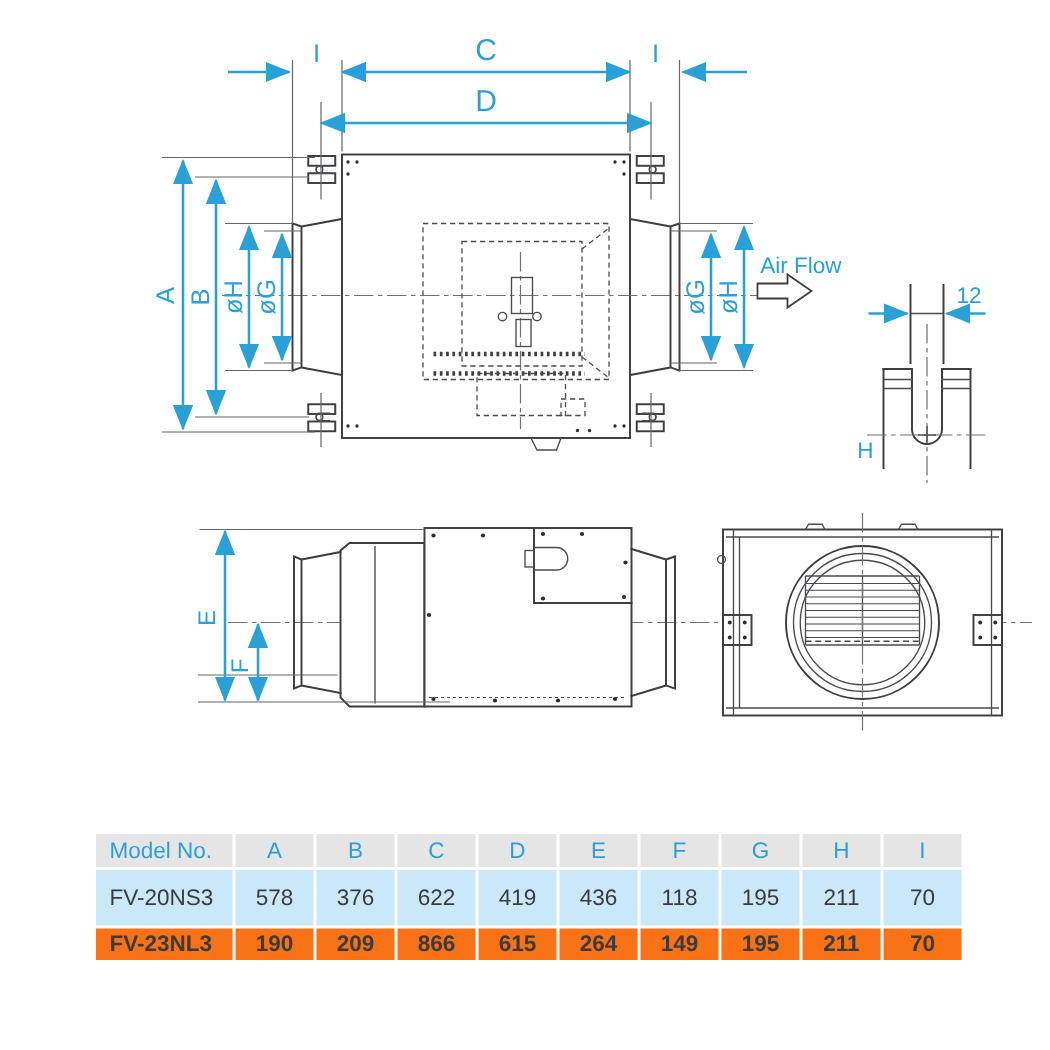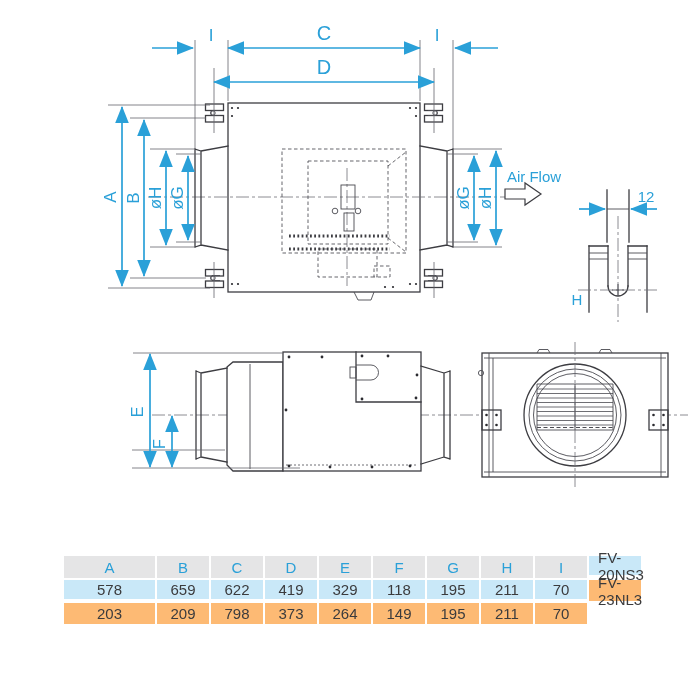--- a/index.html
+++ b/index.html
@@ -20,22 +20,22 @@
   .t20{font-size:20px;text-anchor:middle;}
   .t17{font-size:17px;text-anchor:middle;}
   .t16{font-size:16px;text-anchor:middle;}
   .t15{font-size:15px;text-anchor:middle;}
   
   .spec-table{position:absolute;left:64px;top:556px;display:grid;
               grid-template-columns:91px repeat(9,52px);gap:2px;}
   .tc{display:flex;align-items:center;justify-content:center;
       font-size:15px;color:#3b3b3d;}
   .th{height:22px;background:#e5e5e6;color:#2aa0d8;}
-  .r1{height:19px;background:#c9e8f8;}
-  .r2{height:21px;background:#fdba74;}
+  .r1{height:37px;background:#c9e8f8;}
+  .r2{height:21px;background:#f97316;font-weight:bold;}
   .mcol{justify-content:flex-start;padding-left:9px;}
 </style>
 </head>
 <body>
 
 <div class="page">
 <svg width="700" height="545" viewBox="0 0 700 545">
   <defs>
     <marker id="arr" viewBox="0 0 10 8" refX="9.4" refY="4" markerWidth="10" markerHeight="8" orient="auto-start-reverse">
       <path d="M0,0 L10,4 L0,8 Z" fill="#2aa0d8"></path>
@@ -239,45 +239,46 @@
       <circle class="dot" cx="653.5" cy="415" r="1.3"></circle>
           <circle class="dot" cx="663.5" cy="415" r="1.3"></circle>
       <circle class="dot" cx="653.5" cy="425" r="1.3"></circle>
           <circle class="dot" cx="663.5" cy="425" r="1.3"></circle>
     </g>
     <path class="cl" d="M575,342 V489"></path>
   </g>
 </svg>
 
   <div class="spec-table">
+    <div class="tc th mcol">Model No.</div>
     <div class="tc th">A</div>
     <div class="tc th">B</div>
     <div class="tc th">C</div>
     <div class="tc th">D</div>
     <div class="tc th">E</div>
     <div class="tc th">F</div>
     <div class="tc th">G</div>
     <div class="tc th">H</div>
     <div class="tc th">I</div>
 
     <div class="tc r1 mcol">FV-20NS3</div>
     <div class="tc r1">578</div>
-    <div class="tc r1">659</div>
+    <div class="tc r1">376</div>
     <div class="tc r1">622</div>
     <div class="tc r1">419</div>
-    <div class="tc r1">329</div>
+    <div class="tc r1">436</div>
     <div class="tc r1">118</div>
     <div class="tc r1">195</div>
     <div class="tc r1">211</div>
     <div class="tc r1">70</div>
 
     <div class="tc r2 mcol">FV-23NL3</div>
-    <div class="tc r2">203</div>
+    <div class="tc r2">190</div>
     <div class="tc r2">209</div>
-    <div class="tc r2">798</div>
-    <div class="tc r2">373</div>
+    <div class="tc r2">866</div>
+    <div class="tc r2">615</div>
     <div class="tc r2">264</div>
     <div class="tc r2">149</div>
     <div class="tc r2">195</div>
     <div class="tc r2">211</div>
     <div class="tc r2">70</div>
   </div>
 </div>
 
 </body></html>

